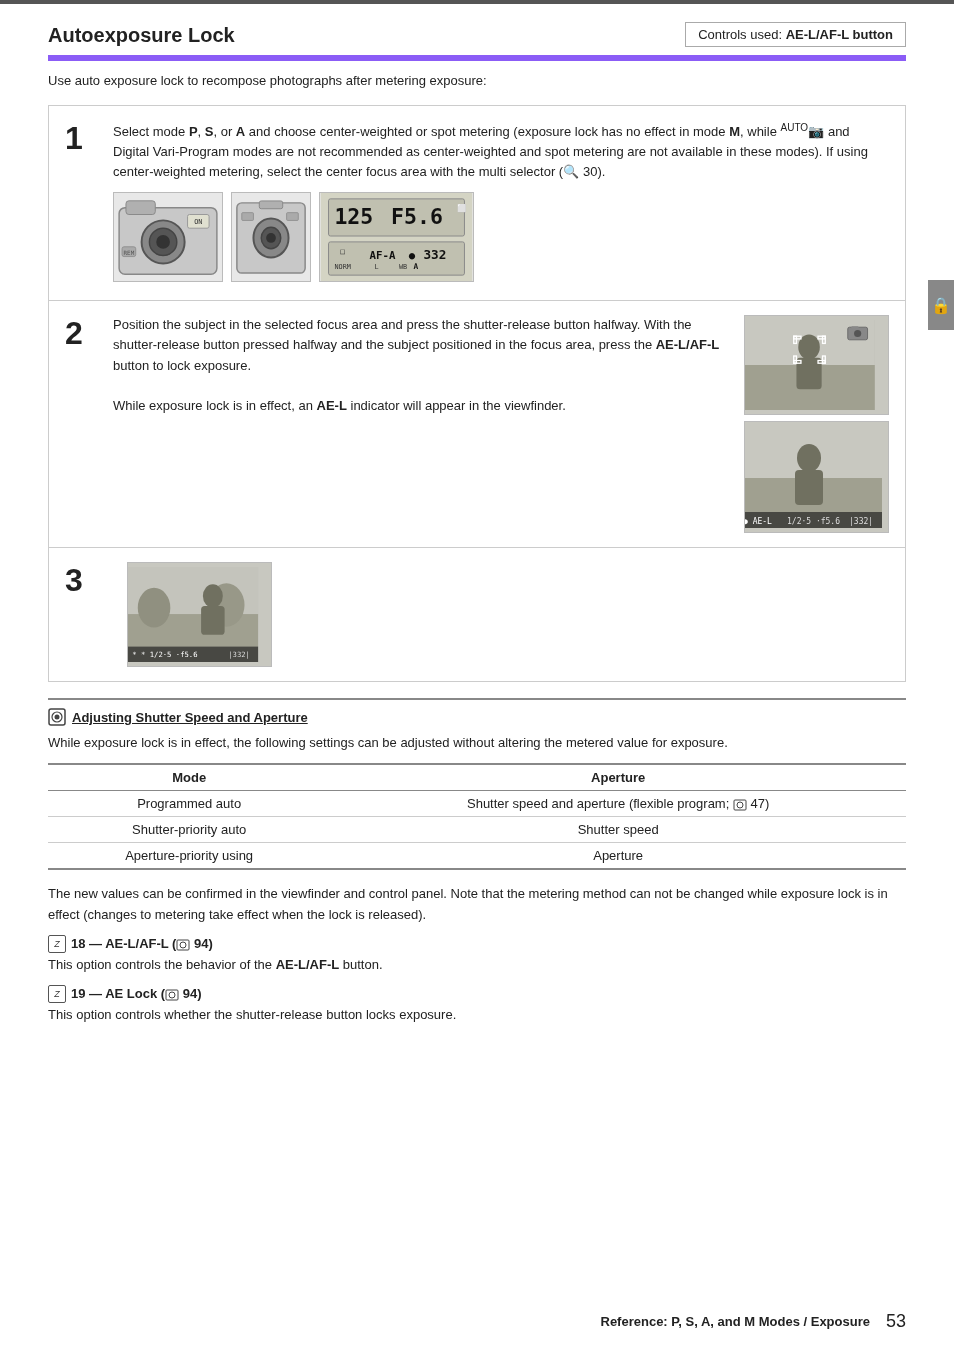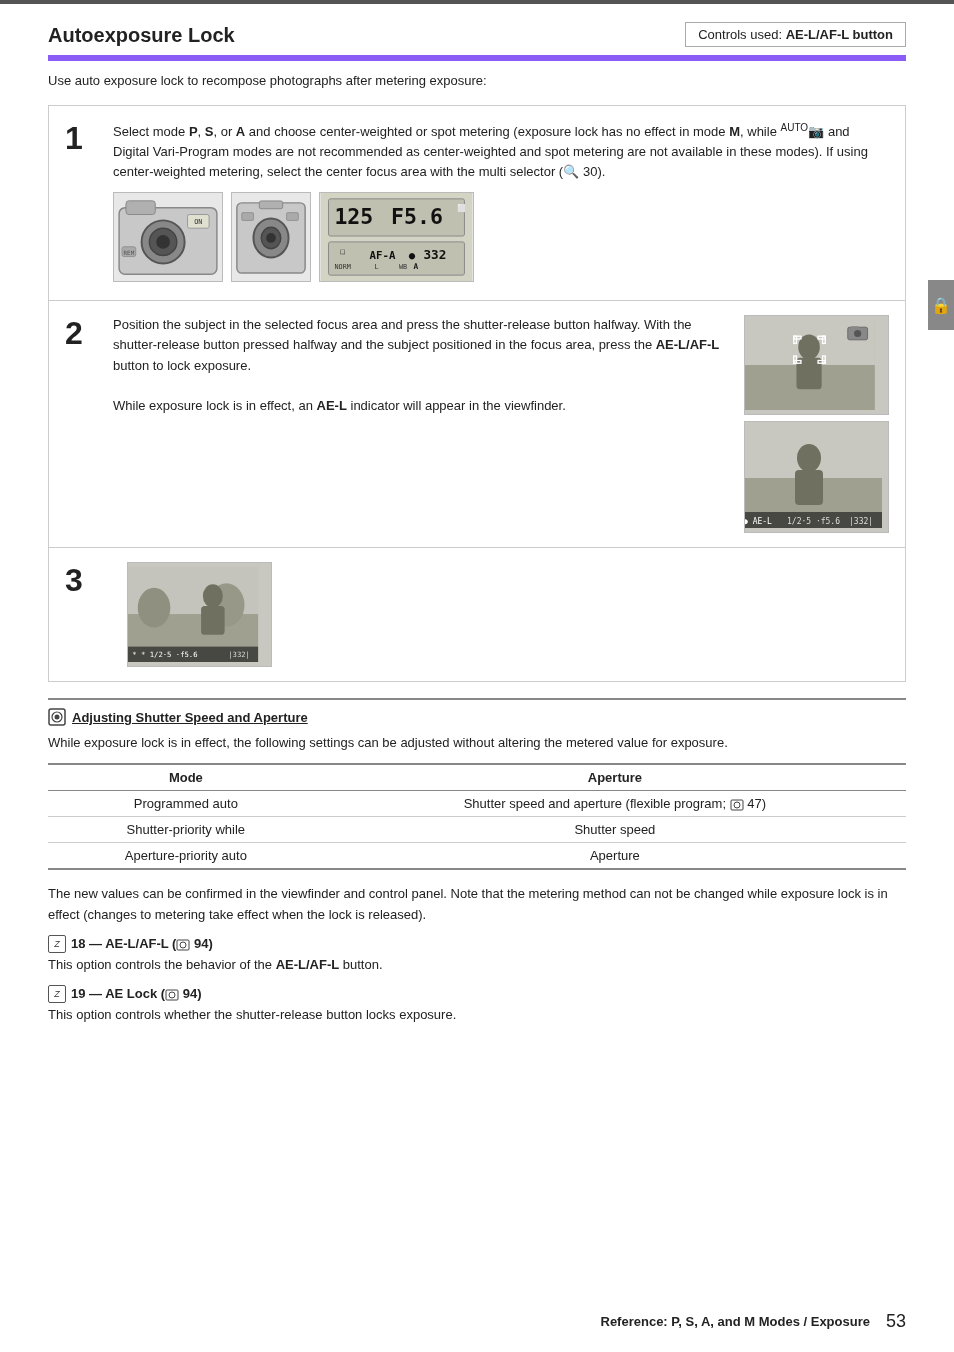--- a/index.html
+++ b/index.html
@@ -437,25 +437,25 @@
         </thead>
         <tbody>
           <tr>
             <td>Programmed auto</td>
             <td>Shutter speed and aperture (flexible program; <svg style="display:inline;vertical-align:middle;" width="14" height="12" viewBox="0 0 14 12">
                   <rect x="1" y="1" width="12" height="10" rx="1" fill="none" stroke="#444" stroke-width="1"></rect>
                   <circle cx="7" cy="6" r="3" fill="none" stroke="#444" stroke-width="1"></circle>
                 </svg> 47)</td>
           </tr>
           <tr>
-            <td>Shutter-priority while</td>
+            <td>Shutter-priority auto</td>
             <td>Shutter speed</td>
           </tr>
           <tr>
-            <td>Aperture-priority auto</td>
+            <td>Aperture-priority using</td>
             <td>Aperture</td>
           </tr>
         </tbody>
       </table>
 
       <div class="subsection-text">The new values can be confirmed in the viewfinder and control panel.  Note that the metering method can not be changed while exposure lock is in effect (changes to metering take effect when the lock is released).</div>
 
       <div class="note-block">
         <div class="note-header">
           <div class="note-icon">

